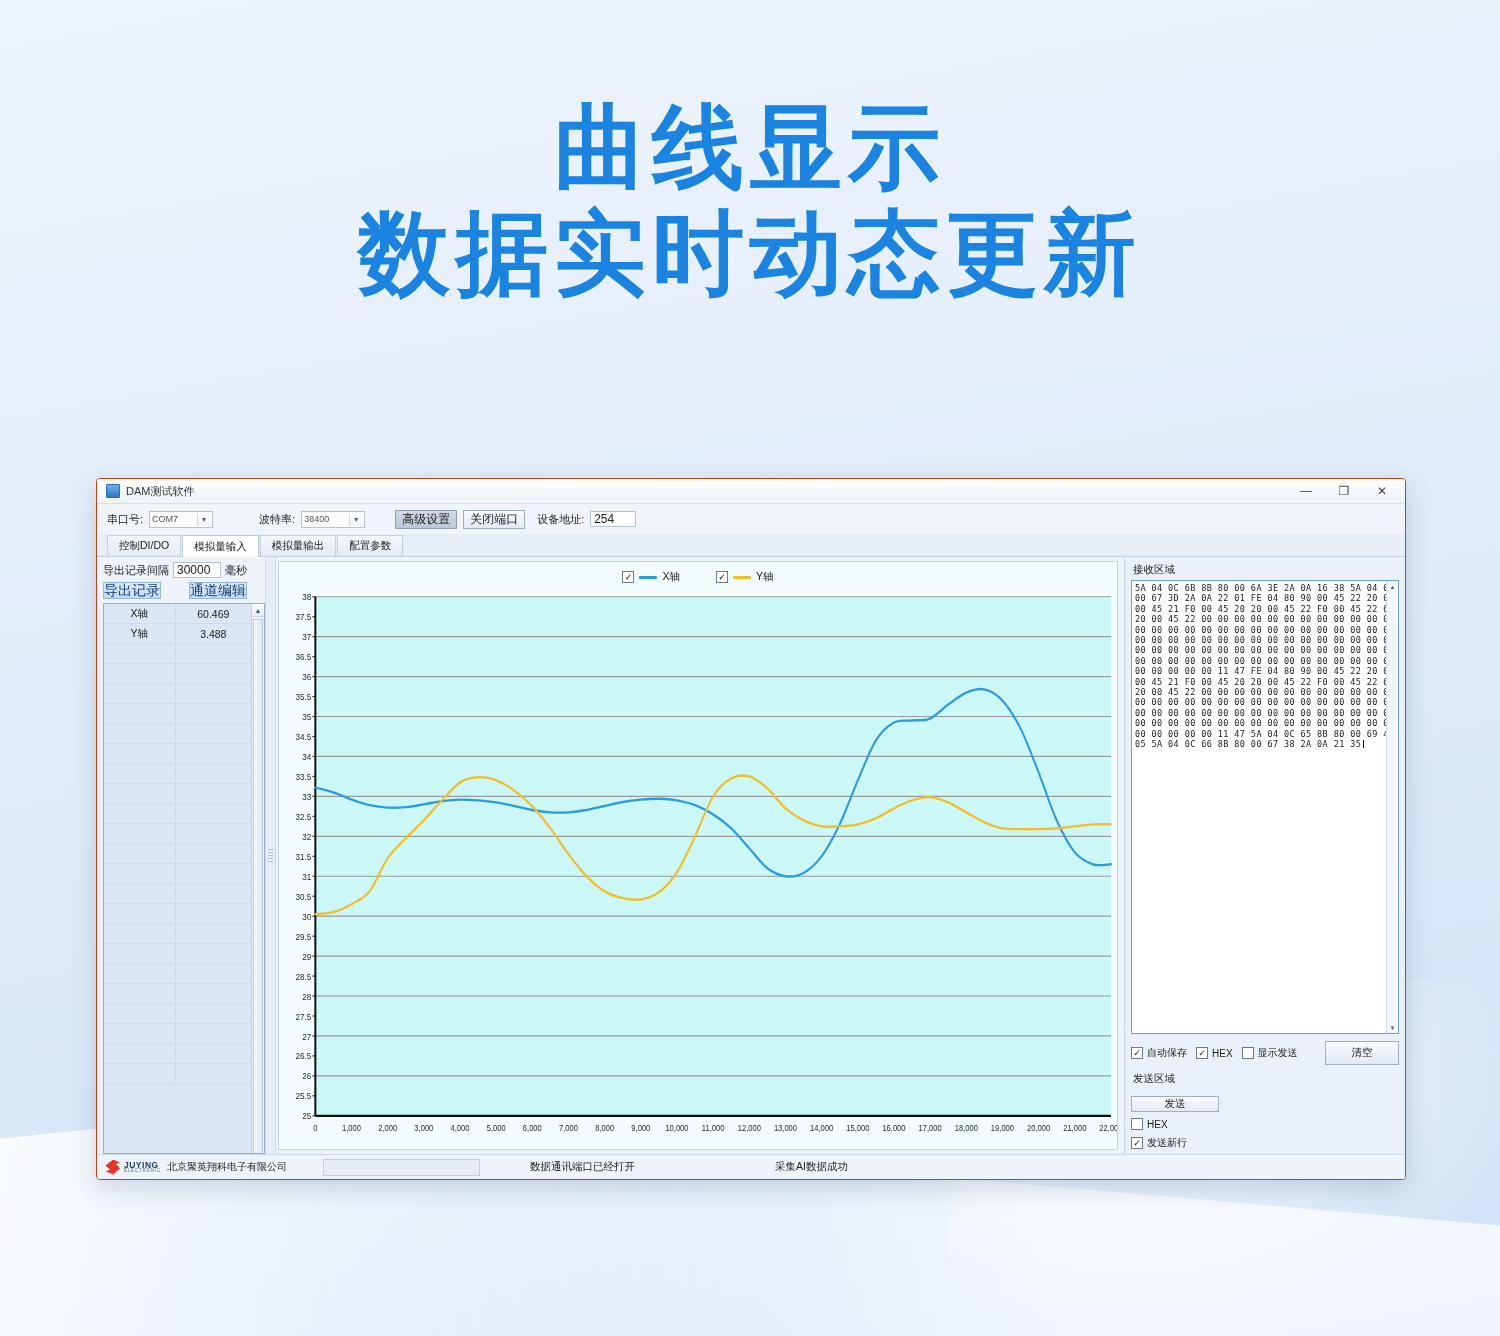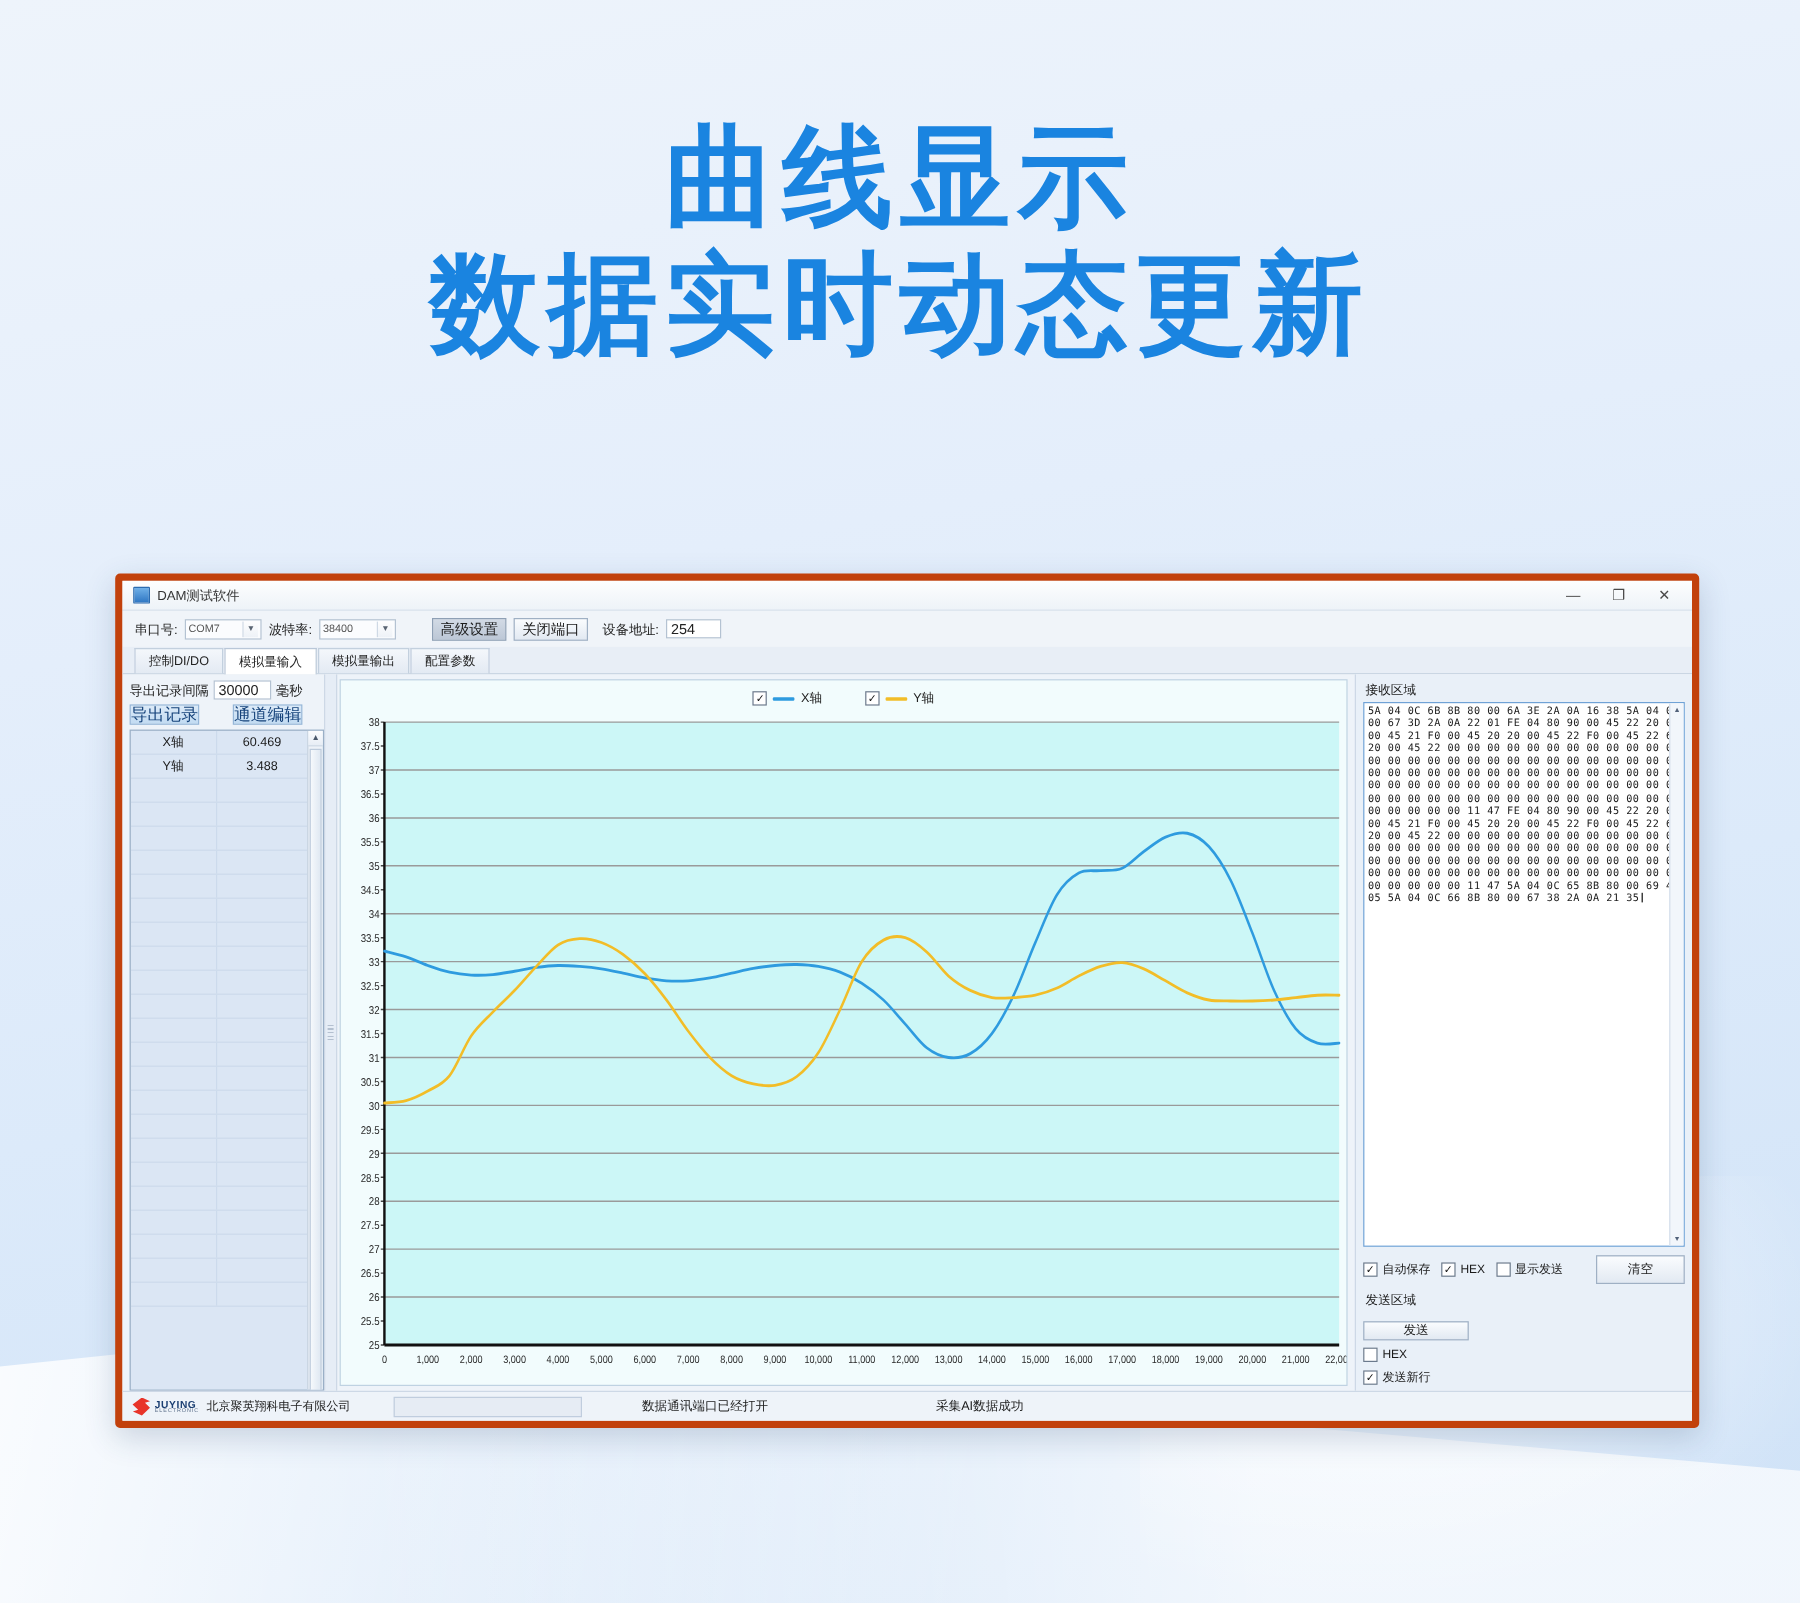--- a/index.html
+++ b/index.html
@@ -25,21 +25,21 @@
   .hero div{
     color:#1a84e0;font-weight:bold;letter-spacing:6px;
     font-family:"DejaVu Sans","Liberation Sans",sans-serif;
   }
   .hero .l1{font-size:92px;line-height:104px;}
   .hero .l2{font-size:92px;line-height:108px;}
 
   
   .window{
     position:absolute;left:96px;top:478px;width:1308px;height:700px;
-    background:#f0f4f9;border:6px solid #c2410c;border-radius:4px;
+    background:#f0f4f9;border:1px solid #c2410c;border-radius:4px;
     box-shadow:0 8px 26px rgba(40,70,110,.20);
     display:flex;flex-direction:column;overflow:hidden;
     font-size:11px;color:#1b1b1b;justify-content:flex-end;
   }
   .titlebar{
     height:24px;background:linear-gradient(#fdfefe,#eef3f8);
     border-bottom:1px solid #d5dfea;display:flex;align-items:center;padding:0 4px;flex:none;
   }
   .title-ico{width:12px;height:12px;margin:0 6px 0 5px;
     background:linear-gradient(#6fb0e8,#2f77c4);border:1px solid #2a6bb0;border-radius:1px;}
@@ -182,21 +182,21 @@
       <div class="wbtn">✕</div>
     </div>
   </div>
 
   <div class="toolbar">
     <span class="lbl">串口号:</span>
     <span class="combo">
       <span class="cv">COM7</span>
       <span class="ar">▼</span>
     </span>
-    <span class="lbl" style="">波特率:</span>
+    <span class="lbl" style="margin-left:40px">波特率:</span>
     <span class="combo">
       <span class="cv">38400</span>
       <span class="ar">▼</span>
     </span>
     <span class="btn sel" style="margin-left:24px">高级设置</span>
     <span class="btn">关闭端口</span>
     <span class="lbl" style="margin-left:6px">设备地址:</span>
     <span class="txtin" style="width:38px">254</span>
   </div>
 

